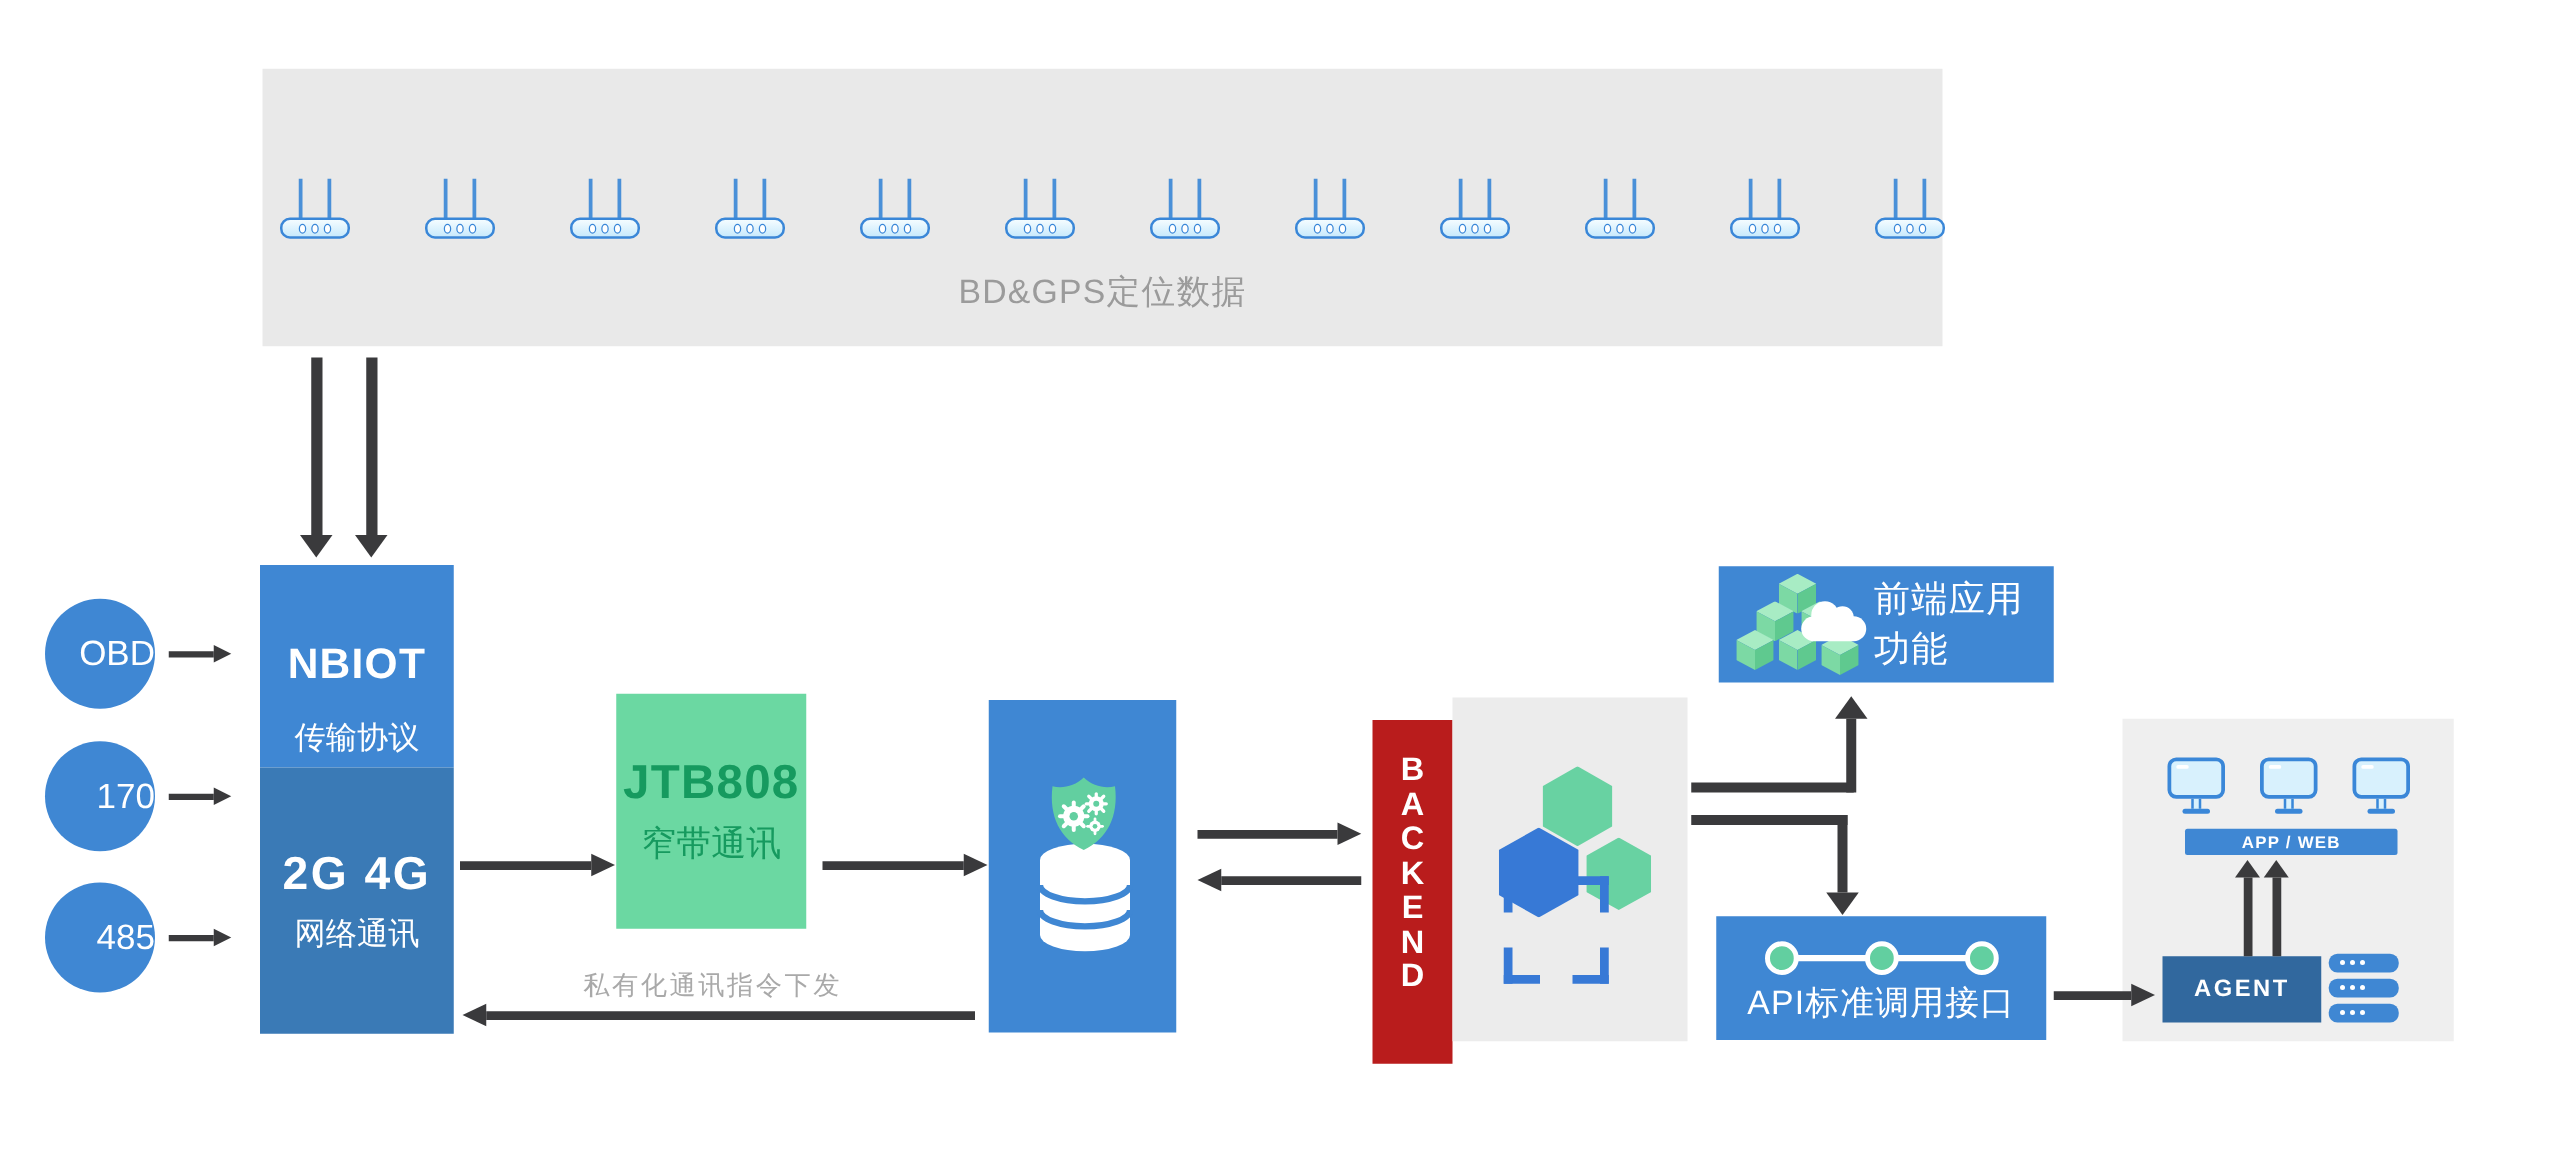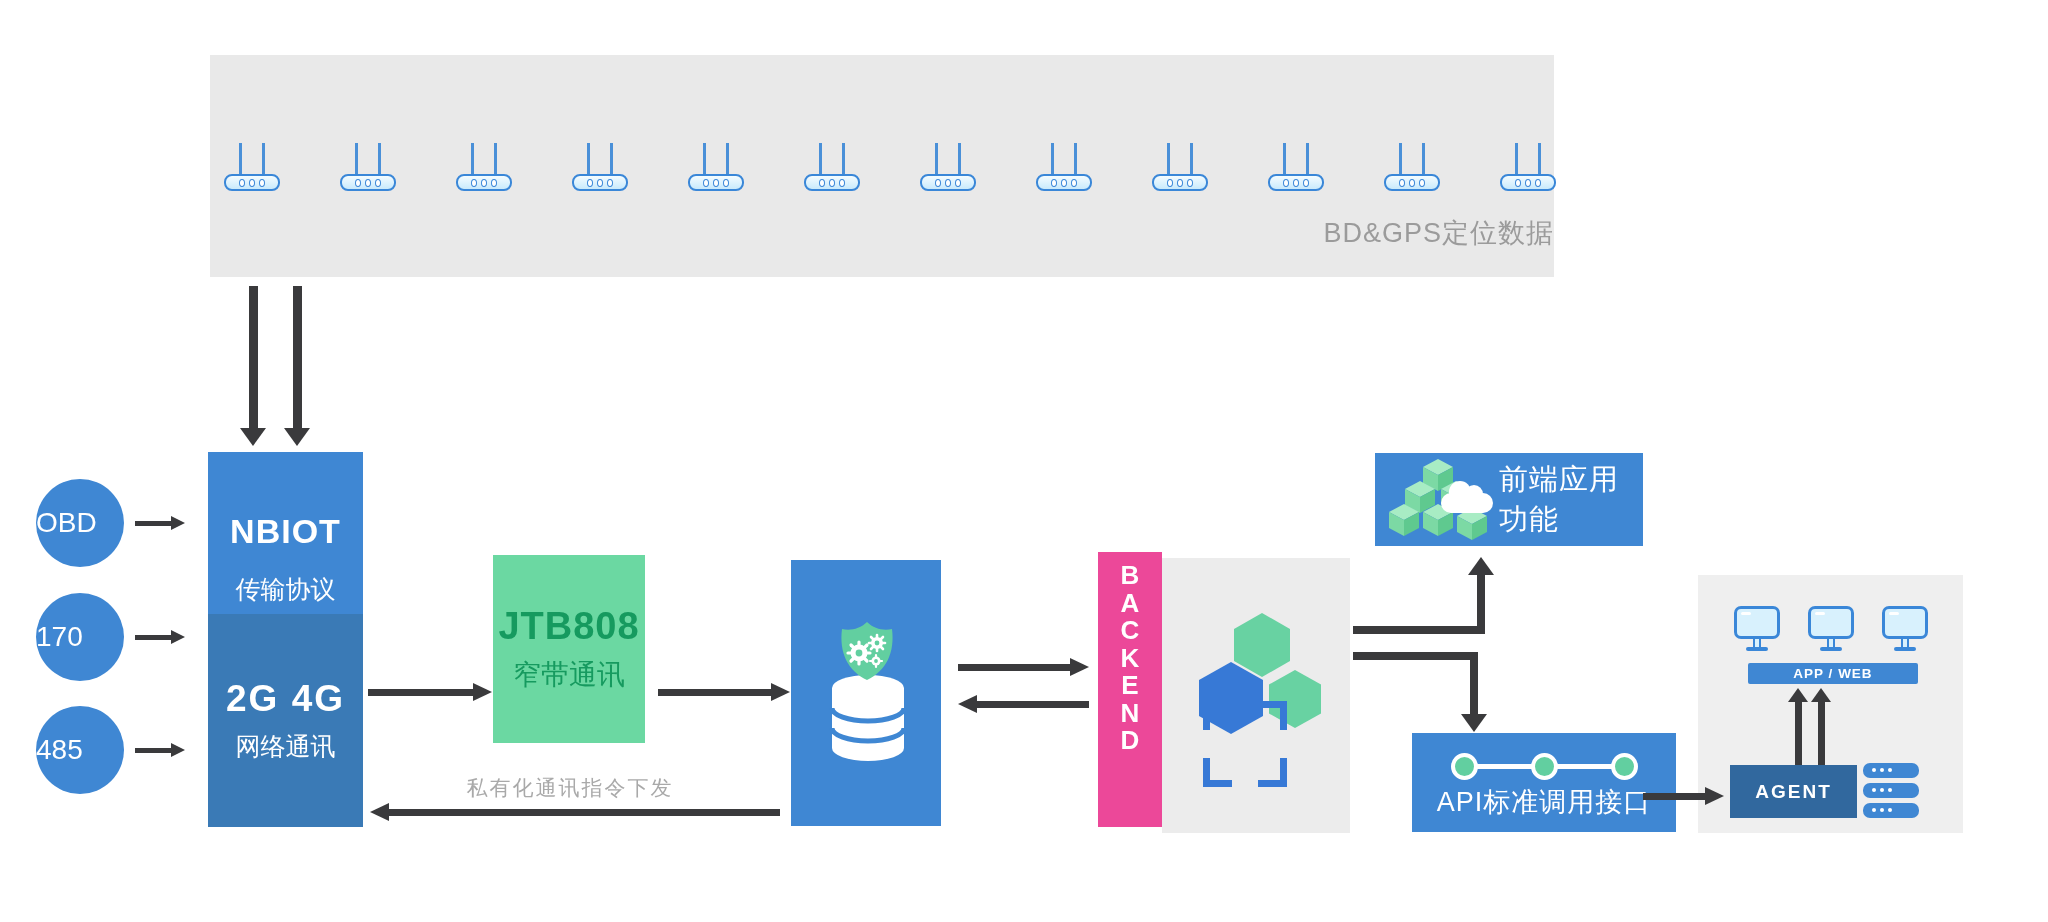--- a/index.html
+++ b/index.html
@@ -10,38 +10,38 @@
   
   .top-panel{left:210px;top:55px;width:1344px;height:222px;background:#e9e9e9;}
   .router-row{position:absolute;left:14px;top:88px;width:1332px;height:48px;display:flex;justify-content:space-between;}
   .router{position:relative;width:56px;height:48px;flex:0 0 auto;}
   .router .ant{position:absolute;top:0;width:3px;height:33px;background:#4a90d8;}
   .router .ant.a1{left:15px;} .router .ant.a2{right:15px;}
   .router .body{position:absolute;bottom:0;left:0;width:56px;height:17px;box-sizing:border-box;
     border:2px solid #3a87d8;border-radius:8px;background:linear-gradient(#f4fcff,#c9eafc);
     display:flex;align-items:center;justify-content:center;gap:4px;}
   .router .dot{width:4px;height:6px;border:1px solid #3a87d8;border-radius:50%;background:#fff;}
-  .top-label{position:absolute;left:0;top:160px;width:100%;text-align:right;
+  .top-label{position:absolute;left:0;top:160px;width:100%;text-align:center;
     font-size:27px;color:#9b9b9b;letter-spacing:1px;}
 
   
   .shaft{background:#3a3a3c;}
   .arrow-h{display:flex;align-items:center;z-index:6;}
   .head-r{width:0;height:0;border-top:9px solid transparent;border-bottom:9px solid transparent;border-left:19px solid #3a3a3c;}
   .head-l{width:0;height:0;border-top:9px solid transparent;border-bottom:9px solid transparent;border-right:19px solid #3a3a3c;}
   .head-d{width:0;height:0;border-left:13px solid transparent;border-right:13px solid transparent;border-top:18px solid #3a3a3c;}
   .head-u{width:0;height:0;border-left:13px solid transparent;border-right:13px solid transparent;border-bottom:18px solid #3a3a3c;}
   .small-head-r{width:0;height:0;border-top:7px solid transparent;border-bottom:7px solid transparent;border-left:14px solid #3a3a3c;}
 
   
   .v-arrow{display:flex;flex-direction:column;align-items:center;z-index:6;}
 
   
   .in-circle{width:88px;height:88px;border-radius:50%;background:#3f87d3;color:#fff;
-    display:flex;align-items:center;justify-content:flex-start;font-size:28px;}
+    display:flex;align-items:center;justify-content:flex-end;font-size:28px;}
 
   
   .comm-box{left:208px;top:452px;width:155px;height:375px;display:flex;flex-direction:column;}
   .comm-top{height:162px;background:#3f87d3;color:#fff;display:flex;flex-direction:column;
     align-items:center;justify-content:flex-end;padding-bottom:8px;box-sizing:border-box;gap:22px;}
   .comm-top .t1{font-size:34px;font-weight:bold;letter-spacing:1px;}
   .comm-top .t2{font-size:25px;}
   .comm-bottom{flex:1;background:#3a7ab6;color:#fff;display:flex;flex-direction:column;
     align-items:center;justify-content:center;gap:10px;}
   .comm-bottom .t1{font-size:37px;font-weight:bold;letter-spacing:2px;}
@@ -52,23 +52,23 @@
     display:flex;flex-direction:column;align-items:center;justify-content:center;gap:8px;color:#169a5f;}
   .proto-box .t1{font-size:38px;font-weight:bold;letter-spacing:1px;}
   .proto-box .t2{font-size:28px;}
 
   .return-label{left:430px;top:774px;width:280px;text-align:center;font-size:21px;color:#a9a9a9;letter-spacing:2px;}
 
   
   .db-box{left:791px;top:560px;width:150px;height:266px;background:#3f87d3;}
 
   
-  .be-strip{left:1098px;top:552px;width:64px;height:275px;background:#ec4899;color:#fff;
+  .be-strip{left:1098px;top:576px;width:64px;height:275px;background:#b91c1c;color:#fff;
     font-weight:bold;font-size:26px;line-height:27.5px;text-align:center;word-break:break-all;
-    padding-top:10px;box-sizing:border-box;letter-spacing:0;}
+    padding-top:26px;box-sizing:border-box;letter-spacing:0;}
   .be-strip .vtxt{display:inline-block;width:26px;}
   .be-panel{left:1162px;top:558px;width:188px;height:275px;background:#ececec;}
   .hex{clip-path:polygon(50% 0,100% 25%,100% 75%,50% 100%,0 75%,0 25%);}
   .bracket-box{left:26px;top:98px;width:84px;height:86px;z-index:2;}
   .bracket-box i{position:absolute;width:22px;height:22px;border:0 solid #3779d6;display:block;}
   .bracket-box i.tl{left:0;top:0;border-left-width:7px;border-top-width:7px;}
   .bracket-box i.tr{right:0;top:0;border-right-width:7px;border-top-width:7px;}
   .bracket-box i.bl{left:0;bottom:0;border-left-width:7px;border-bottom-width:7px;}
   .bracket-box i.br{right:0;bottom:0;border-right-width:7px;border-bottom-width:7px;}
 
@@ -77,21 +77,21 @@
   .cube{position:absolute;width:30px;height:32px;}
   .cube i{position:absolute;left:0;top:0;width:100%;height:100%;display:block;}
   .cube .f-top{clip-path:polygon(50% 0,100% 25%,50% 50%,0 25%);background:#a8ecc4;}
   .cube .f-l{clip-path:polygon(0 25%,50% 50%,50% 100%,0 75%);background:#7cd9a4;}
   .cube .f-r{clip-path:polygon(100% 25%,50% 50%,50% 100%,100% 75%);background:#5fc98f;}
   .cloud{position:absolute;background:#fff;border-radius:14px;}
   .cloud:before,.cloud:after{content:"";position:absolute;background:#fff;border-radius:50%;}
   .fe-label{color:#fff;font-size:29px;letter-spacing:1px;position:absolute;left:124px;top:50%;transform:translateY(-50%);}
 
   
-  .api-box{left:1373px;top:733px;width:264px;height:99px;background:#3f87d3;margin-left:39px;}
+  .api-box{left:1373px;top:733px;width:264px;height:99px;background:#3f87d3;}
   .api-line{position:absolute;left:52px;top:31px;width:160px;height:5px;background:#fff;}
   .api-dot{position:absolute;top:20px;width:27px;height:27px;border-radius:50%;
     background:#62cfa0;border:4px solid #fff;box-sizing:border-box;}
   .api-label{position:absolute;left:0;bottom:12px;width:100%;text-align:center;color:#fff;font-size:27px;letter-spacing:1px;}
 
   
   .client-panel{left:1698px;top:575px;width:265px;height:258px;background:#efefef;}
   .mon-row{position:absolute;left:0;top:31px;width:100%;display:flex;justify-content:center;gap:28px;}
   .monitor{width:46px;}
   .monitor .scr{position:relative;width:46px;height:33px;box-sizing:border-box;border:3px solid #3a87d8;

